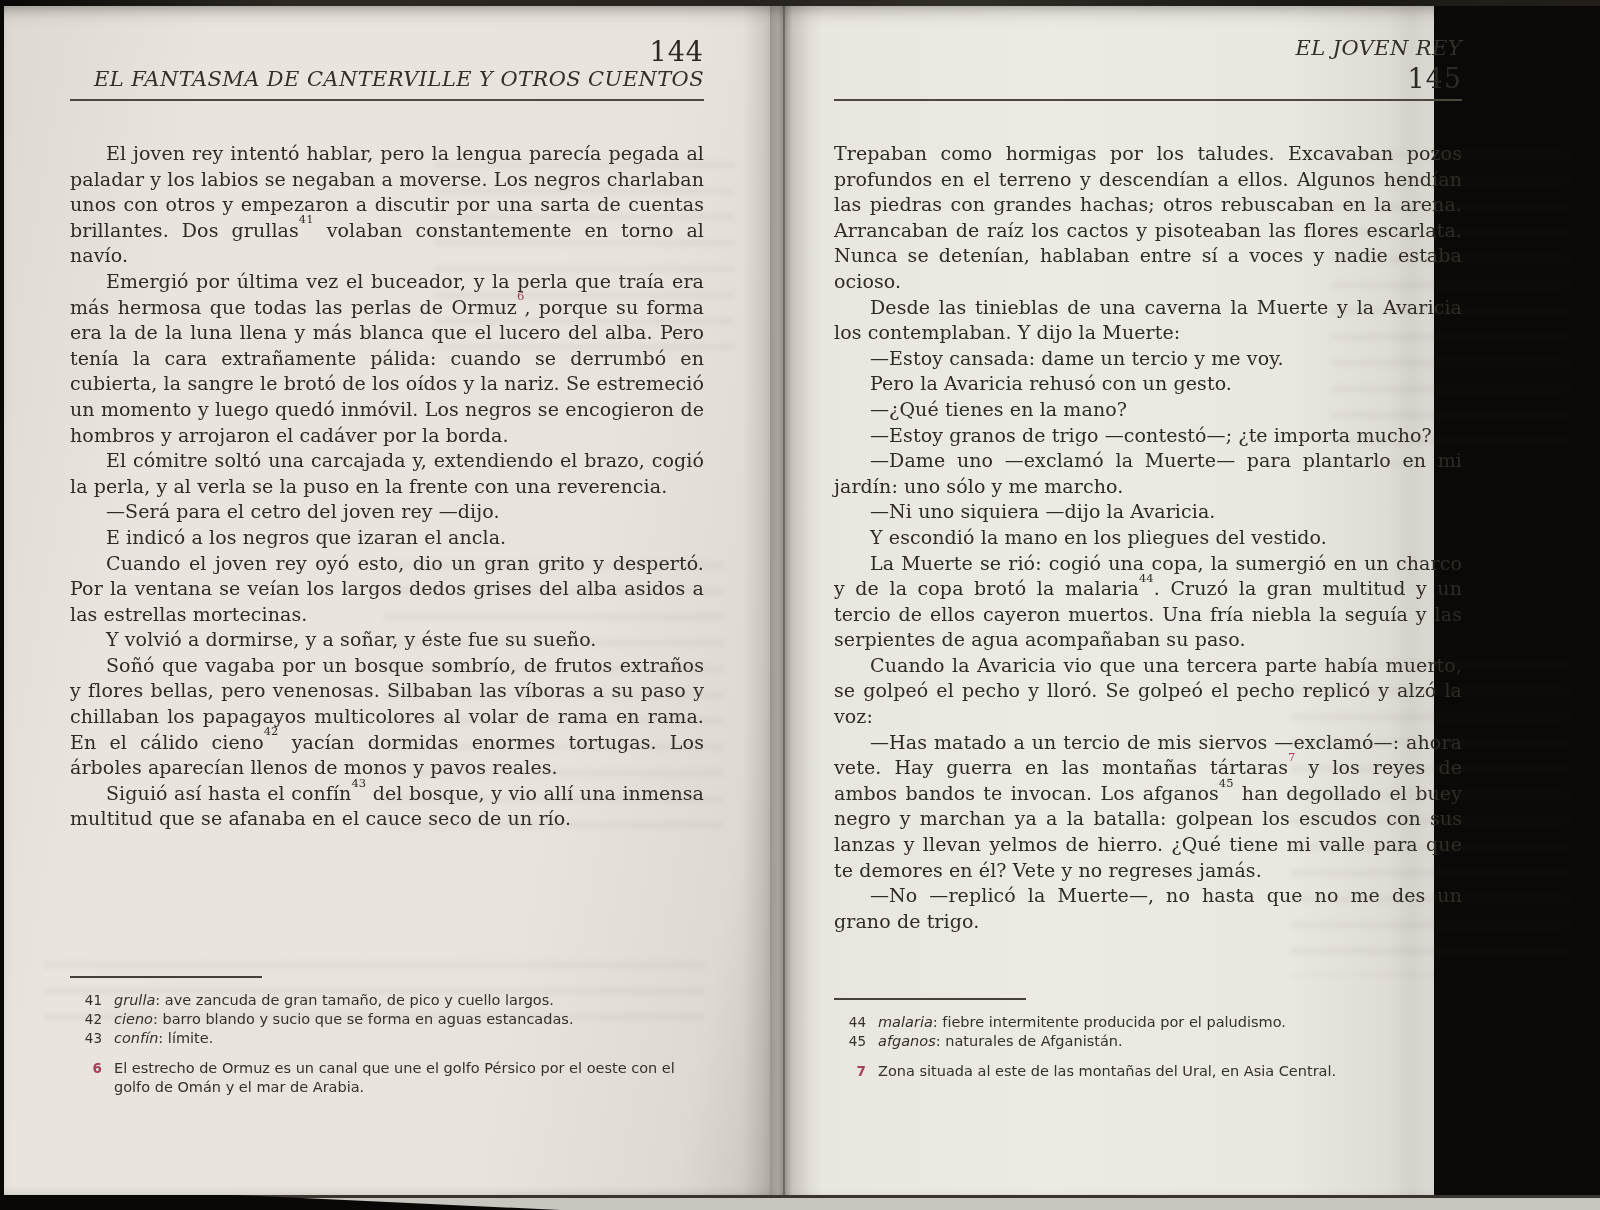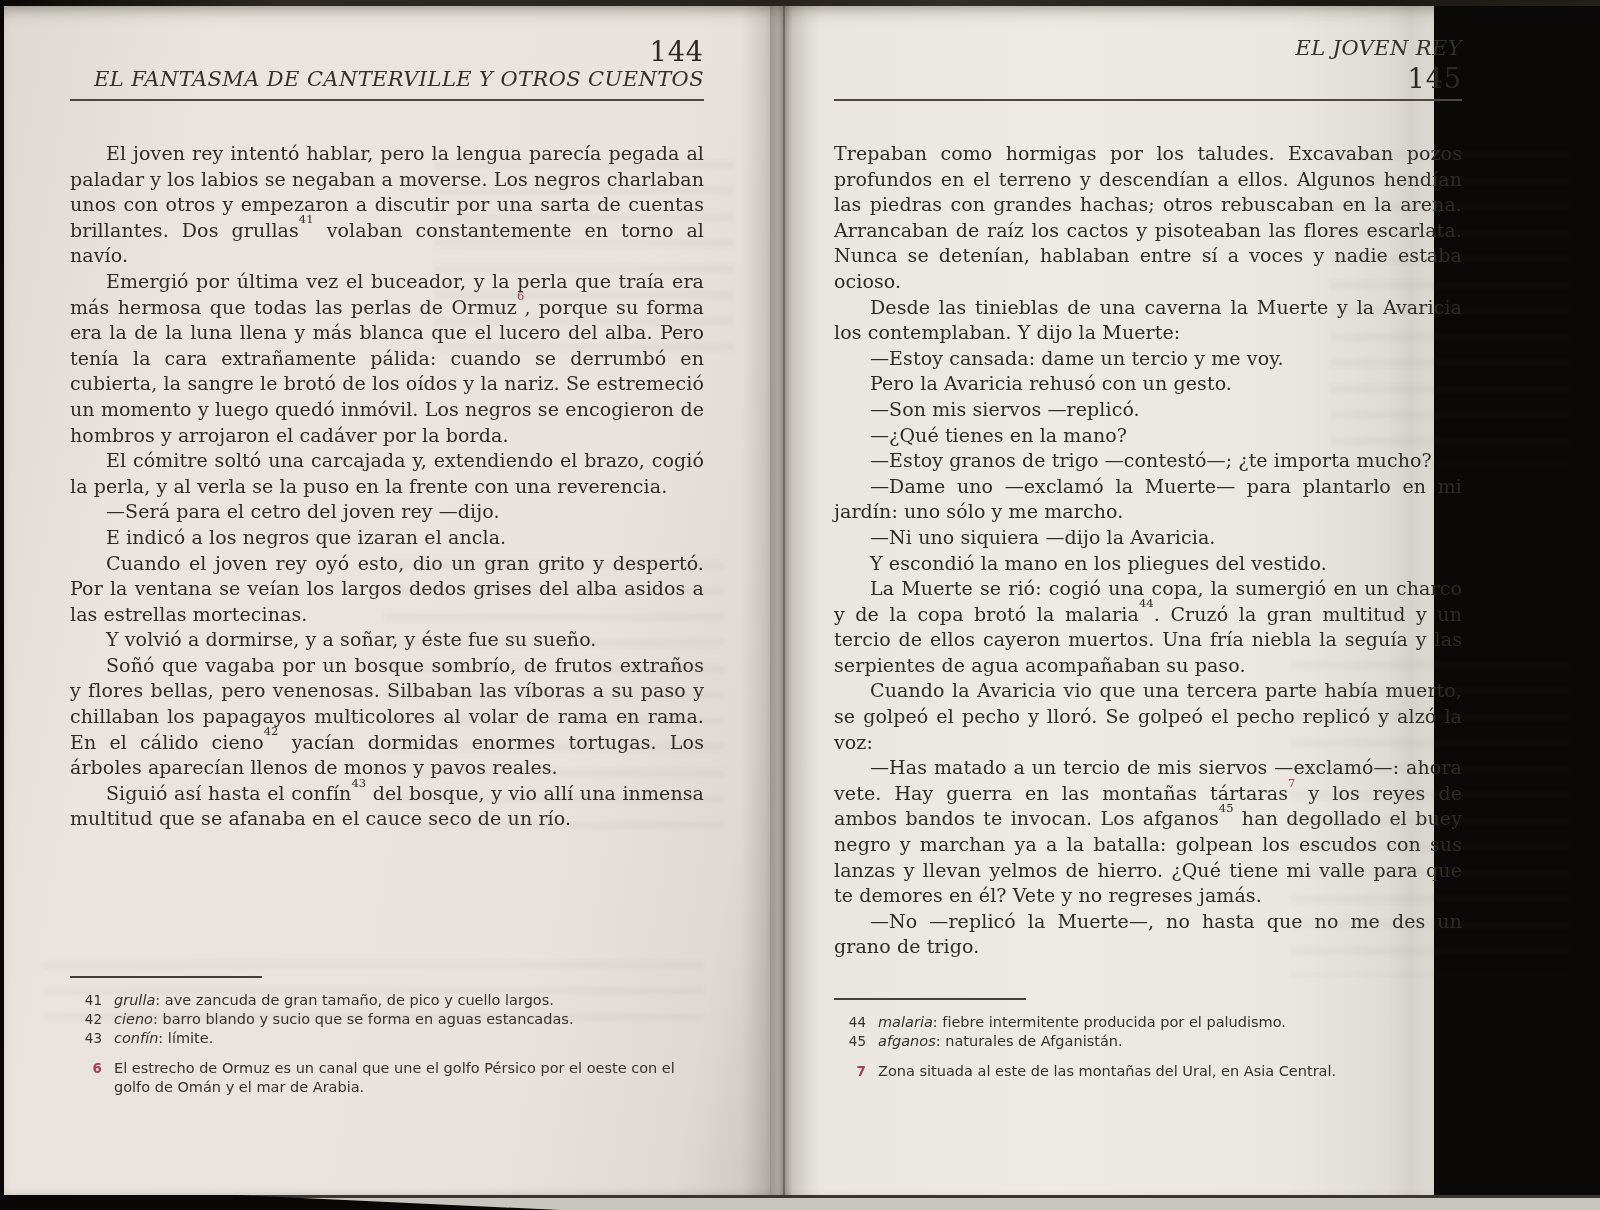--- a/index.html
+++ b/index.html
@@ -103,21 +103,20 @@
   <div class="content">
     <div class="pagehead">
       <span class="ptitle">EL JOVEN REY</span>
       <span class="pnum">145</span>
     </div>
     <div class="bodytext" id="right-body">
         <p class="para noindent">Trepaban como hormigas por los taludes. Excavaban pozos profundos en el terreno y descendían a ellos. Algunos hendían las piedras con grandes hachas; otros rebuscaban en la arena. Arrancaban de raíz los cactos y pisoteaban las flores escarlata. Nunca se detenían, hablaban entre sí a voces y nadie estaba ocioso.</p>
         <p class="para">Desde las tinieblas de una caverna la Muerte y la Avaricia los contemplaban. Y dijo la Muerte:</p>
         <p class="para">—Estoy cansada: dame un tercio y me voy.</p>
         <p class="para">Pero la Avaricia rehusó con un gesto.</p>
-        <p class="para">—Son mis siervos —replicó.</p>
         <p class="para">—¿Qué tienes en la mano?</p>
         <p class="para">—Estoy granos de trigo —contestó—; ¿te importa mucho?</p>
         <p class="para">—Dame uno —exclamó la Muerte— para plantarlo en mi jardín: uno sólo y me marcho.</p>
         <p class="para">—Ni uno siquiera —dijo la Avaricia.</p>
         <p class="para">Y escondió la mano en los pliegues del vestido.</p>
         <p class="para">La Muerte se rió: cogió una copa, la sumergió en un charco y de la copa brotó la malaria<sup>44</sup>. Cruzó la gran multitud y un tercio de ellos cayeron muertos. Una fría niebla la seguía y las serpientes de agua acompañaban su paso.</p>
         <p class="para">Cuando la Avaricia vio que una tercera parte había muerto, se golpeó el pecho y lloró. Se golpeó el pecho replicó y alzó la voz:</p>
         <p class="para">—Has matado a un tercio de mis siervos —exclamó—: ahora vete. Hay guerra en las montañas tártaras<sup class="red">7</sup> y los reyes de ambos bandos te invocan. Los afganos<sup>45</sup> han degollado el buey negro y marchan ya a la batalla: golpean los escudos con sus lanzas y llevan yelmos de hierro. ¿Qué tiene mi valle para que te demores en él? Vete y no regreses jamás.</p>
         <p class="para">—No —replicó la Muerte—, no hasta que no me des un grano de trigo.</p>
       </div>

